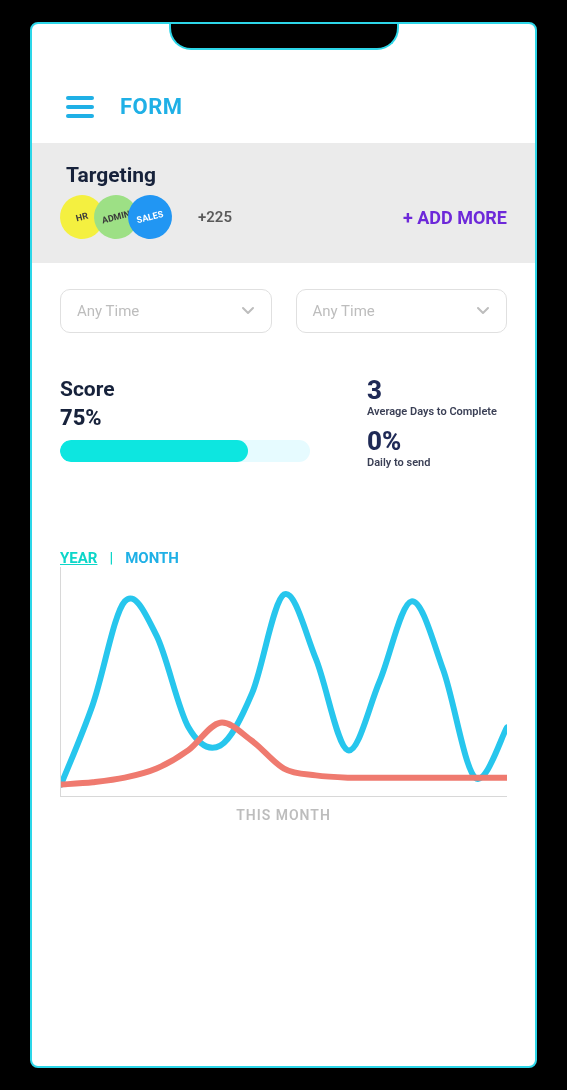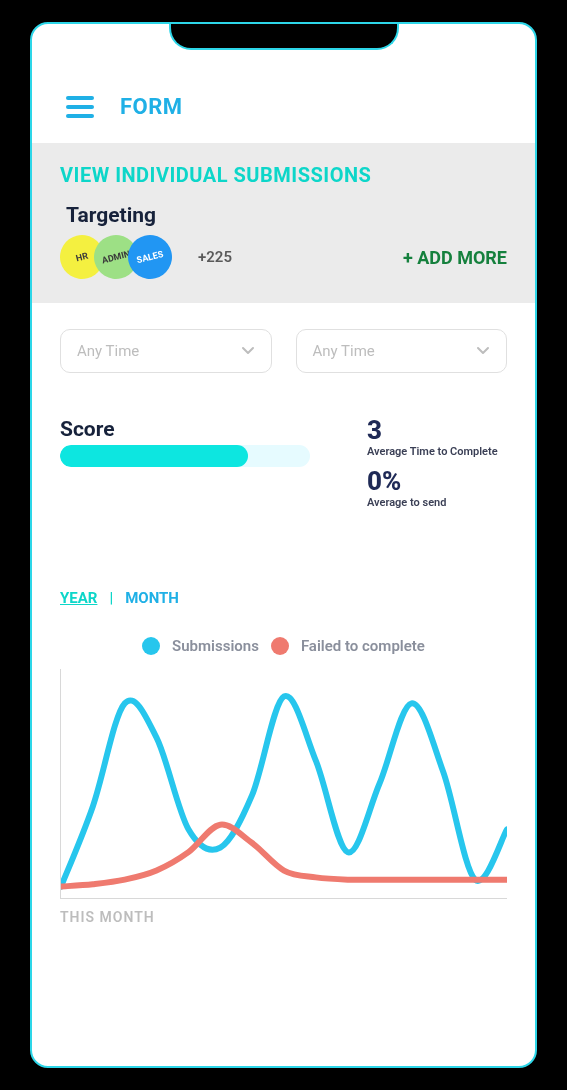--- a/index.html
+++ b/index.html
@@ -10,21 +10,21 @@
     height: 1090px;
     position: relative;
   }
   .phone-frame {
     position: absolute;
     top: 22px;
     left: 30px;
     width: 507px;
     height: 1046px;
     border: 2px solid #2dd6e8;
-    border-radius: 18px;
+    border-radius: 8px;
     background: #fff;
     overflow: hidden;
   }
   .notch {
     position: absolute;
     top: -2px;
     left: 50%;
     transform: translateX(-50%);
     width: 230px;
     height: 28px;
@@ -108,21 +108,21 @@
   .chip.hr { background: #f4f040; }
   .chip.admin { background: #9de085; }
   .chip.sales { background: #2196f3; color: #fff; }
   .chip-more {
     margin-left: 36px;
     color: #5a5a5a;
     font-size: 15px;
     font-weight: 600;
   }
   .add-more {
-    color: #15803d;
+    color: #6d28d9;
     font-size: 18px;
     font-weight: 700;
     cursor: pointer;
   }
   
   .filters {
     display: flex;
     gap: 24px;
     padding: 26px 28px 0 28px;
     justify-content: flex-end;
@@ -235,21 +235,21 @@
     height: 230px;
     border-left: 1px solid #d8d8d8;
     border-bottom: 1px solid #d8d8d8;
     position: relative;
   }
   .chart svg {
     position: absolute;
     top: 0; left: 0; width: 100%; height: 100%;
   }
   .chart-caption {
-    text-align: left;
+    text-align: center;
     color: #bdbdbd;
     font-size: 14px;
     font-weight: 600;
     letter-spacing: 1px;
     margin-top: 10px;
   }
 </style>
 </head>
 <body>
 
@@ -260,21 +260,20 @@
     <div class="header">
       <div class="hamburger">
         <span></span>
           <span></span>
           <span></span>
       </div>
       <div class="app-title">FORM</div>
     </div>
 
     <div class="panel">
-      <div class="panel-title">VIEW INDIVIDUAL SUBMISSIONS</div>
       <div class="targeting-label">Targeting</div>
       <div class="targeting-row">
         <div class="chips">
           <div class="chip hr">HR</div>
           <div class="chip admin">ADMIN</div>
           <div class="chip sales">SALES</div>
           <div class="chip-more">+225</div>
         </div>
         <div class="add-more">+ ADD MORE</div>
       </div>
@@ -295,46 +294,41 @@
           <svg viewBox="0 0 14 14">
               <path d="M2 4 L7 9 L12 4" fill="none" stroke="#bdbdbd" stroke-width="2" stroke-linecap="round" stroke-linejoin="round"></path>
             </svg>
         </span>
       </div>
     </div>
 
     <div class="score-row">
       <div class="score-left">
         <div class="score-title">Score</div>
+        <div class="score-value">75%</div>
         <div class="progress-track">
           <div class="progress-fill" id="progress-fill" style="width: 75%;"></div>
         </div>
       </div>
       <div class="score-right">
         <div class="big-num">3</div>
-        <div class="sub-label">Average Time to Complete</div>
+        <div class="sub-label">Average Days to Complete</div>
         <div class="big-num">0%</div>
-        <div class="sub-label">Average to send</div>
+        <div class="sub-label">Daily to send</div>
       </div>
     </div>
 
     <div class="trends-header">
       <div class="range-switch">
         <span class="year">YEAR</span>
         <span class="sep">|</span>
         <span class="month">MONTH</span>
       </div>
     </div>
 
-    <div class="legend">
-      <span class="dot blue"></span>
-      <span>Submissions</span>
-      <span class="dot red"></span>
-      <span>Failed to complete</span>
-    </div>
 
     <div class="chart-wrap">
       <div class="chart">
         <svg id="chart-svg" viewBox="0 0 450 230" preserveAspectRatio="none">
             <path d="M 0 218.5 C 5.4 205.1, 21.4 168.7, 32.1 138.0 C 42.9 107.3, 53.6 46.0, 64.3 34.5 C 75.0 23.0, 85.7 47.9, 96.4 69.0 C 107.1 90.1, 117.9 142.6, 128.6 161.0 C 139.3 179.4, 150.0 185.2, 160.7 179.4 C 171.4 173.7, 182.1 151.8, 192.9 126.5 C 203.6 101.2, 214.3 33.3, 225.0 27.6 C 235.7 21.8, 246.4 65.9, 257.1 92.0 C 267.9 118.1, 278.6 180.2, 289.3 184.0 C 300.0 187.8, 310.7 139.9, 321.4 115.0 C 332.1 90.1, 342.9 36.4, 353.6 34.5 C 364.3 32.6, 375.0 74.0, 385.7 103.5 C 396.4 133.0, 407.1 202.0, 417.9 211.6 C 428.6 221.2, 444.6 169.4, 450.0 161.0" fill="none" stroke="#27c6ed" stroke-width="6" stroke-linecap="round" stroke-linejoin="round"></path>
             <path d="M 0 218.5 C 5.4 218.1, 21.4 217.3, 32.1 216.2 C 42.9 215.0, 53.6 213.9, 64.3 211.6 C 75.0 209.3, 85.7 207.0, 96.4 202.4 C 107.1 197.8, 117.9 191.7, 128.6 184.0 C 139.3 176.3, 150.0 157.9, 160.7 156.4 C 171.4 154.9, 182.1 167.1, 192.9 174.8 C 203.6 182.5, 214.3 196.7, 225.0 202.4 C 235.7 208.2, 246.4 207.8, 257.1 209.3 C 267.9 210.8, 278.6 211.2, 289.3 211.6 C 300.0 212.0, 310.7 211.6, 321.4 211.6 C 332.1 211.6, 342.9 211.6, 353.6 211.6 C 364.3 211.6, 375.0 211.6, 385.7 211.6 C 396.4 211.6, 407.1 211.6, 417.9 211.6 C 428.6 211.6, 444.6 211.6, 450.0 211.6" fill="none" stroke="#ef7a6f" stroke-width="6" stroke-linecap="round" stroke-linejoin="round"></path>
           </svg>
       </div>
       <div class="chart-caption">THIS MONTH</div>
     </div>

